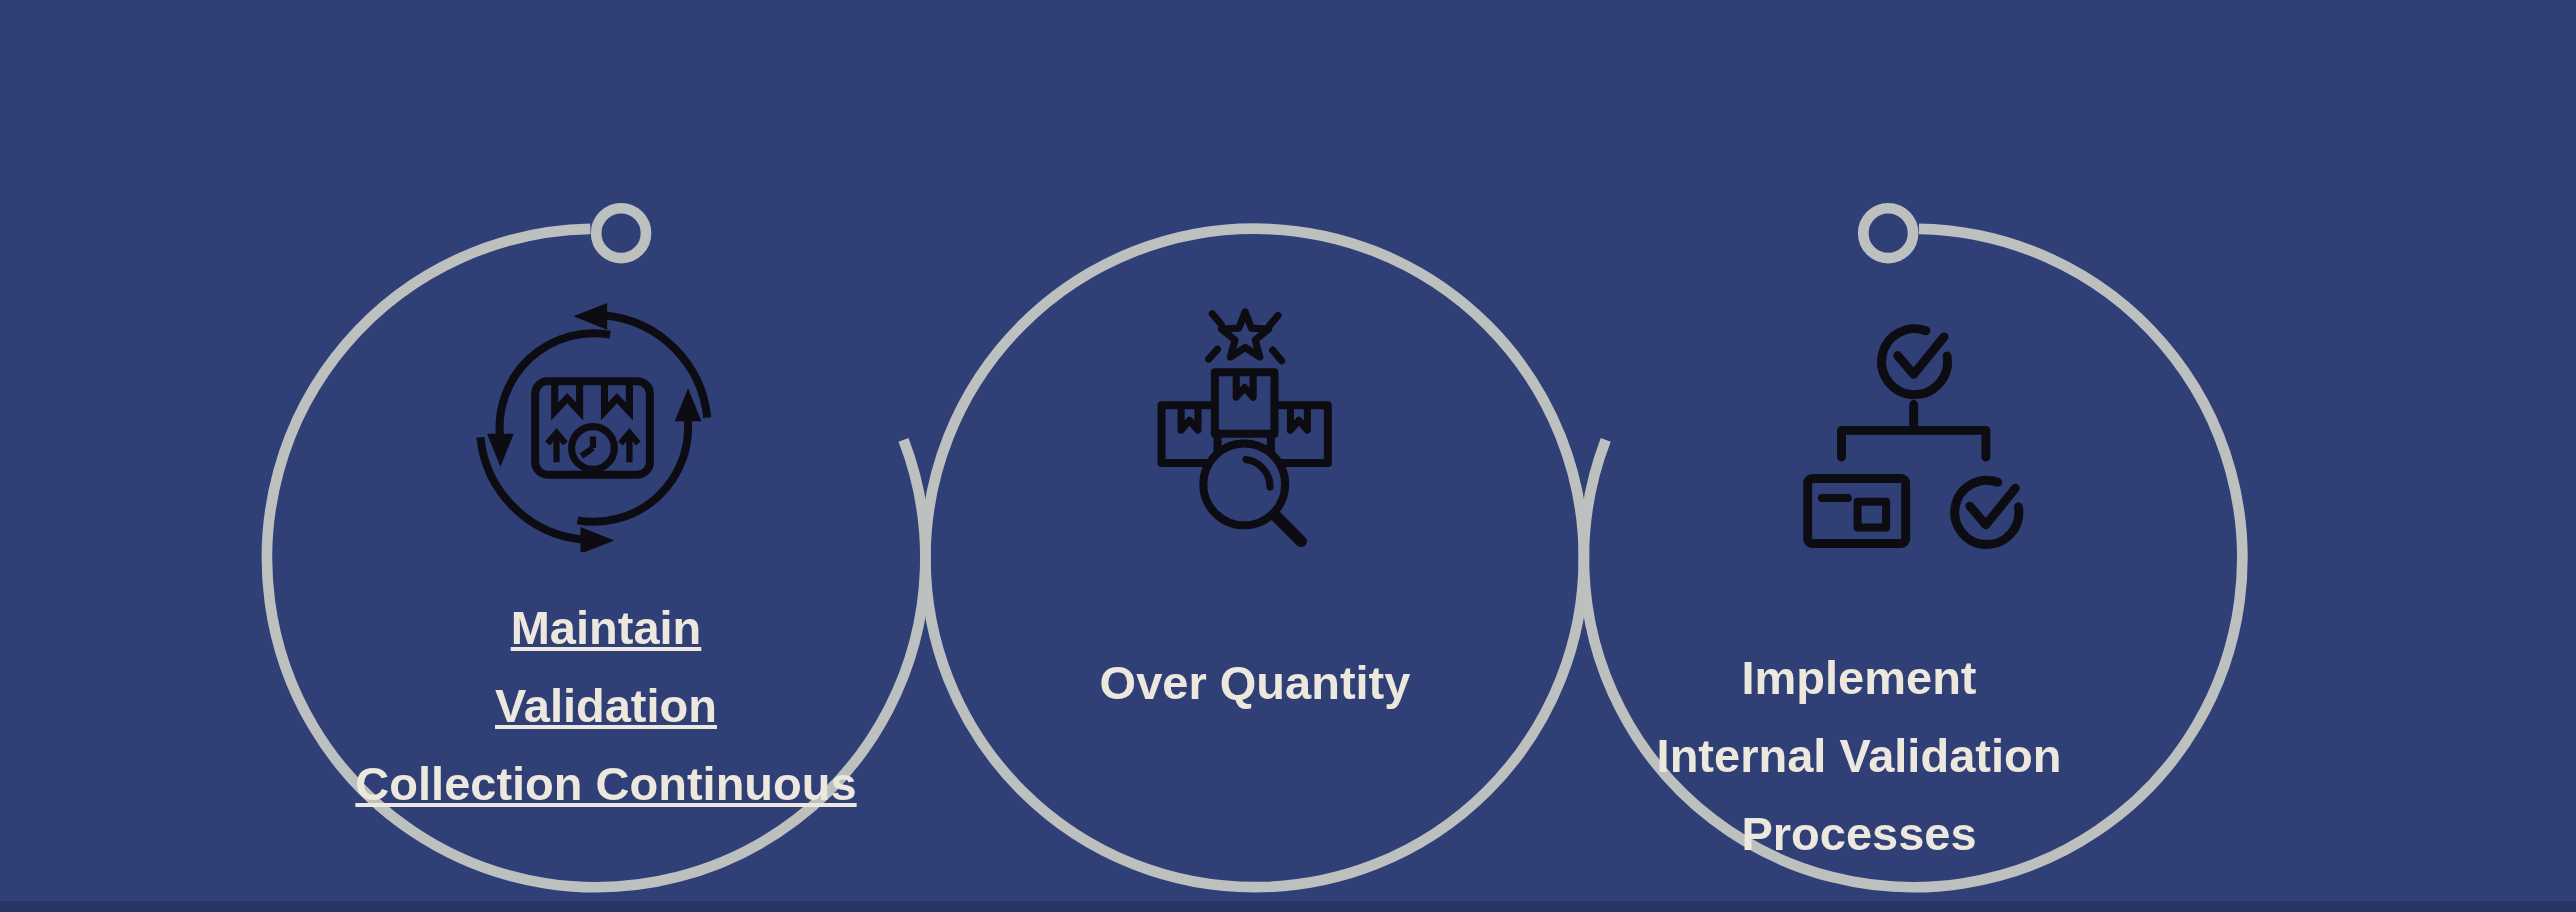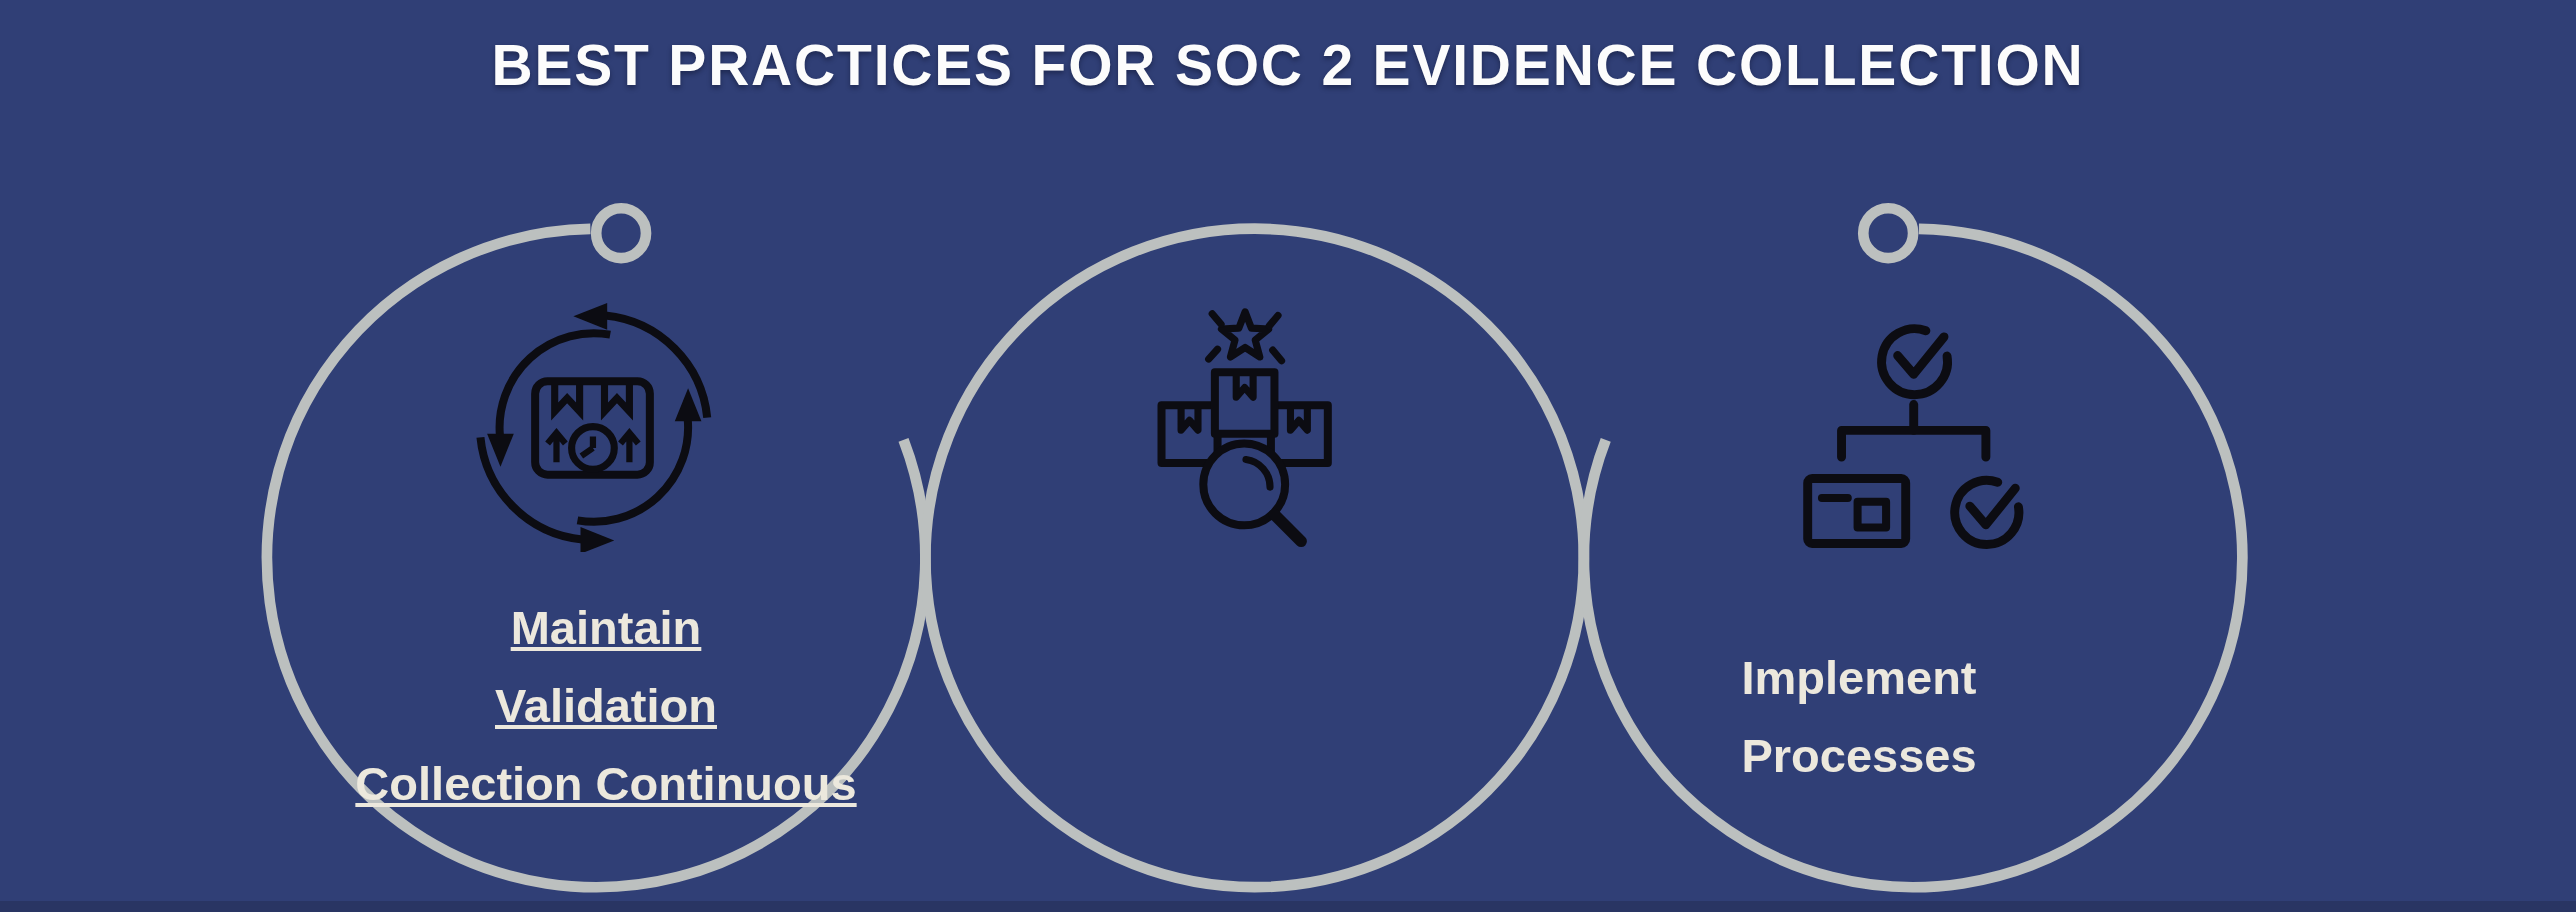--- a/index.html
+++ b/index.html
@@ -24,21 +24,20 @@
   .cap-3{left:1521px;top:639px;}
   .bottom-strip{
     position:absolute;left:0;bottom:0;width:100%;height:12.5px;background:#293563;
   }
 </style>
 </head>
 <body>
 
 <div class="stage">
 
-  <div class="title">BEST PRACTICES FOR SOC 2 EVIDENCE COLLECTION</div>
 
   <svg class="rings-svg" width="2576" height="913" viewBox="0 0 2895 1026">
     <g fill="none" stroke="#bcc0bf" stroke-width="12">
 
       <path d="M 663.5 257.1 A 370 370 0 1 0 1015.4 494.4"></path>
       <circle cx="698" cy="262" r="28"></circle>
 
       <circle cx="1410" cy="627" r="370"></circle>
 
       <path d="M 2156.5 257.1 A 370 370 0 1 1 1804.6 494.4"></path>
@@ -104,21 +103,23 @@
       <path d="M 194 219 L 212 240 L 245 199"></path>
     </g>
   </svg>
 
   <div class="caption cap-1">
     <span>Maintain</span>
     <span>Validation</span>
     <span>Collection Continuous</span>
   </div>
   <div class="caption cap-2">
+    <span>Over Quantity</span>
   </div>
   <div class="caption cap-3">
     <span>Implement</span>
+    <span>Internal Validation</span>
     <span>Processes</span>
   </div>
 
   <div class="bottom-strip"></div>
 </div>
 
 
 </body></html>

